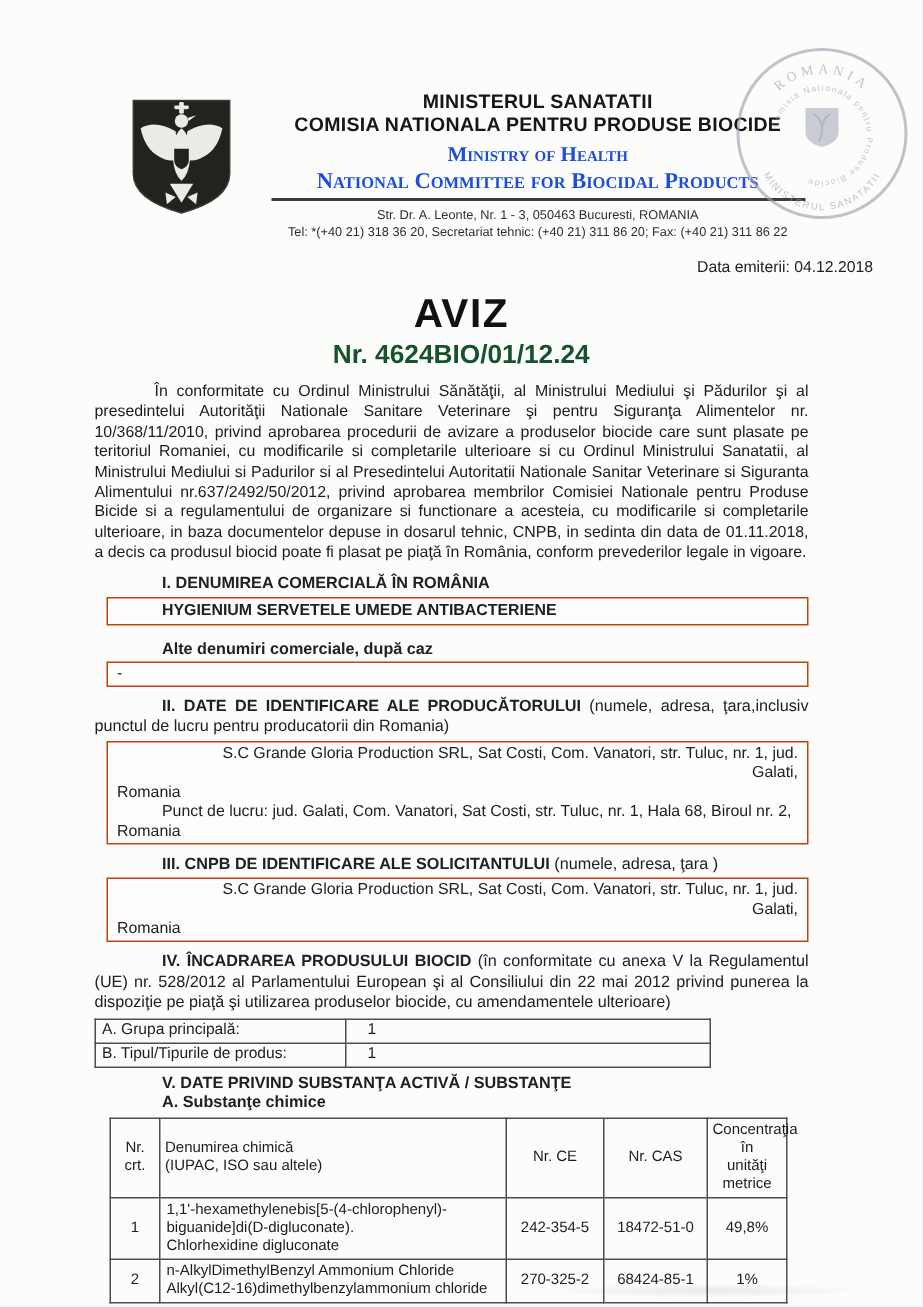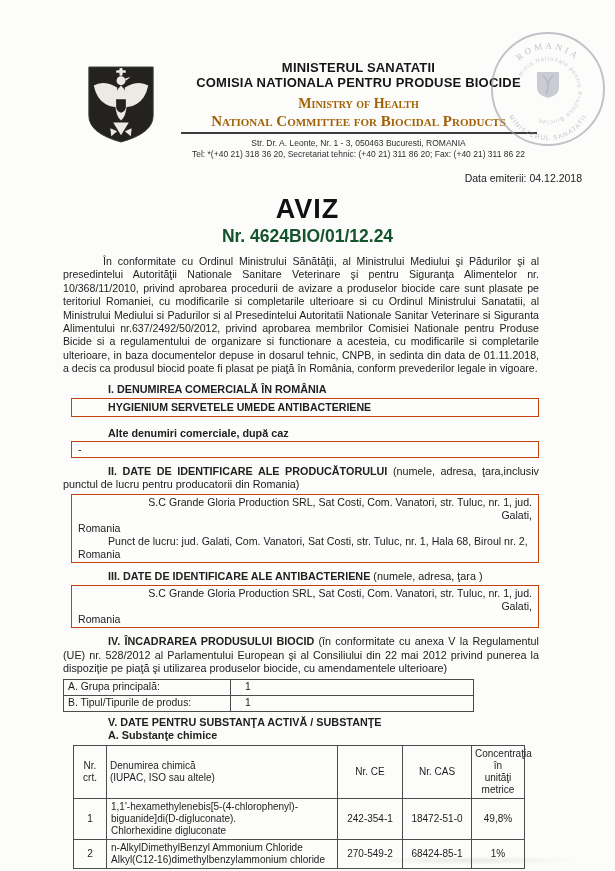--- a/index.html
+++ b/index.html
@@ -9,21 +9,21 @@
     font-family:"Liberation Sans", sans-serif;
     -webkit-font-smoothing:antialiased;
   }
   
   .header-block { position:relative; padding-top:60px; }
   .coat-of-arms { position:absolute; left:84px; top:64px; width:74px; height:82px; }
   .round-stamp { position:absolute; right:6px; top:26px; width:122px; height:126px; opacity:.62; }
   .head-text { margin:0 48px 0 150px; text-align:center; }
   .org-ro { font-size:13px; font-weight:bold; line-height:15px; letter-spacing:.2px; color:#161616; }
   .org-ro + .org-ro { margin-bottom:6px; }
-  .org-en { font-family:"Liberation Serif", serif; font-variant:small-caps; font-weight:bold; color:#a16207; }
+  .org-en { font-family:"Liberation Serif", serif; font-variant:small-caps; font-weight:bold; color:#1d4ed8; }
   .org-en1 { font-size:14px; line-height:16px; }
   .org-en2 { font-size:15px; line-height:18px; }
   .head-rule { height:2px; background:#3c3c3c; width:356px; margin:2px auto 4px auto; }
   .addr-line { font-size:8.5px; line-height:10.5px; color:#2e2e2e; }
   .issue-date { text-align:right; margin:13px 33px 0 0; font-size:10.5px; color:#222; }
   
   .doc-title { text-align:center; margin-top:11px; font-size:27px; font-weight:bold; line-height:29px; letter-spacing:1px; color:#111; }
   .doc-number { text-align:center; margin-top:1px; font-size:17.5px; font-weight:bold; line-height:22px; color:#14532d; }
   
   .content { margin:0 76px 0 63px; }
@@ -133,70 +133,70 @@
     </div>
 
     <div class="sec-heading"><span class="hb">II. DATE DE IDENTIFICARE ALE PRODUCĂTORULUI</span><span> (numele, adresa, ţara,inclusiv punctul de lucru pentru producatorii din Romania)</span></div>
     <div class="box">
       <div class="ind40">S.C Grande Gloria Production SRL, Sat Costi, Com. Vanatori, str. Tuluc, nr. 1, jud. Galati,</div>
       <div>Romania</div>
       <div class="ind30">Punct de lucru: jud. Galati, Com. Vanatori, Sat Costi, str. Tuluc, nr. 1, Hala 68, Biroul nr. 2,</div>
       <div>Romania</div>
     </div>
 
-    <div class="sec-heading"><span class="hb">III. DATE DE IDENTIFICARE ALE ANTIBACTERIENE</span><span> (numele, adresa, ţara )</span></div>
+    <div class="sec-heading"><span class="hb">III. CNPB DE IDENTIFICARE ALE SOLICITANTULUI</span><span> (numele, adresa, ţara )</span></div>
     <div class="box">
       <div class="ind40">S.C Grande Gloria Production SRL, Sat Costi, Com. Vanatori, str. Tuluc, nr. 1, jud. Galati,</div>
       <div>Romania</div>
     </div>
 
     <div class="sec-heading"><span class="hb">IV. ÎNCADRAREA PRODUSULUI BIOCID</span><span> (în conformitate cu anexa V la Regulamentul (UE) nr. 528/2012 al Parlamentului European şi al Consiliului din 22 mai 2012 privind punerea la dispoziţie pe piaţă şi utilizarea produselor biocide, cu amendamentele ulterioare)</span></div>
     <table class="tbl-iv">
       <tbody>
         <tr>
           <td class="lbl">A. Grupa principală:</td>
           <td class="val">1</td>
         </tr>
         <tr>
           <td class="lbl">B. Tipul/Tipurile de produs:</td>
           <td class="val">1</td>
         </tr>
       </tbody>
     </table>
 
-    <div class="sec-heading bold-line tight">V. DATE PENTRU SUBSTANŢA ACTIVĂ / SUBSTANŢE</div>
+    <div class="sec-heading bold-line tight">V. DATE PRIVIND SUBSTANŢA ACTIVĂ / SUBSTANŢE</div>
     <div class="sec-heading bold-line tight" style="margin-top:0;">A. Substanţe chimice</div>
     <table class="tbl-v">
       <thead>
         <tr>
           <th class="c-nr preline">Nr.
 crt.</th>
           <th class="c-name preline" style="text-align:left;">Denumirea chimică
 (IUPAC, ISO sau altele)</th>
           <th class="c-ce">Nr. CE</th>
           <th class="c-cas">Nr. CAS</th>
           <th class="c-conc preline">Concentraţia în
 unităţi metrice</th>
         </tr>
       </thead>
       <tbody>
         <tr>
           <td class="c-nr">1</td>
           <td class="c-name preline">1,1'-hexamethylenebis[5-(4-chlorophenyl)-
 biguanide]di(D-digluconate).
 Chlorhexidine digluconate</td>
-          <td class="c-ce">242-354-1</td>
+          <td class="c-ce">242-354-5</td>
           <td class="c-cas">18472-51-0</td>
           <td class="c-conc">49,8%</td>
         </tr>
         <tr>
           <td class="c-nr">2</td>
           <td class="c-name preline">n-AlkylDimethylBenzyl Ammonium Chloride
 Alkyl(C12-16)dimethylbenzylammonium chloride</td>
-          <td class="c-ce">270-549-2</td>
+          <td class="c-ce">270-325-2</td>
           <td class="c-cas">68424-85-1</td>
           <td class="c-conc">1%</td>
         </tr>
       </tbody>
     </table>
 
   </div>
 
   <div class="smudge"></div>
 </div>

